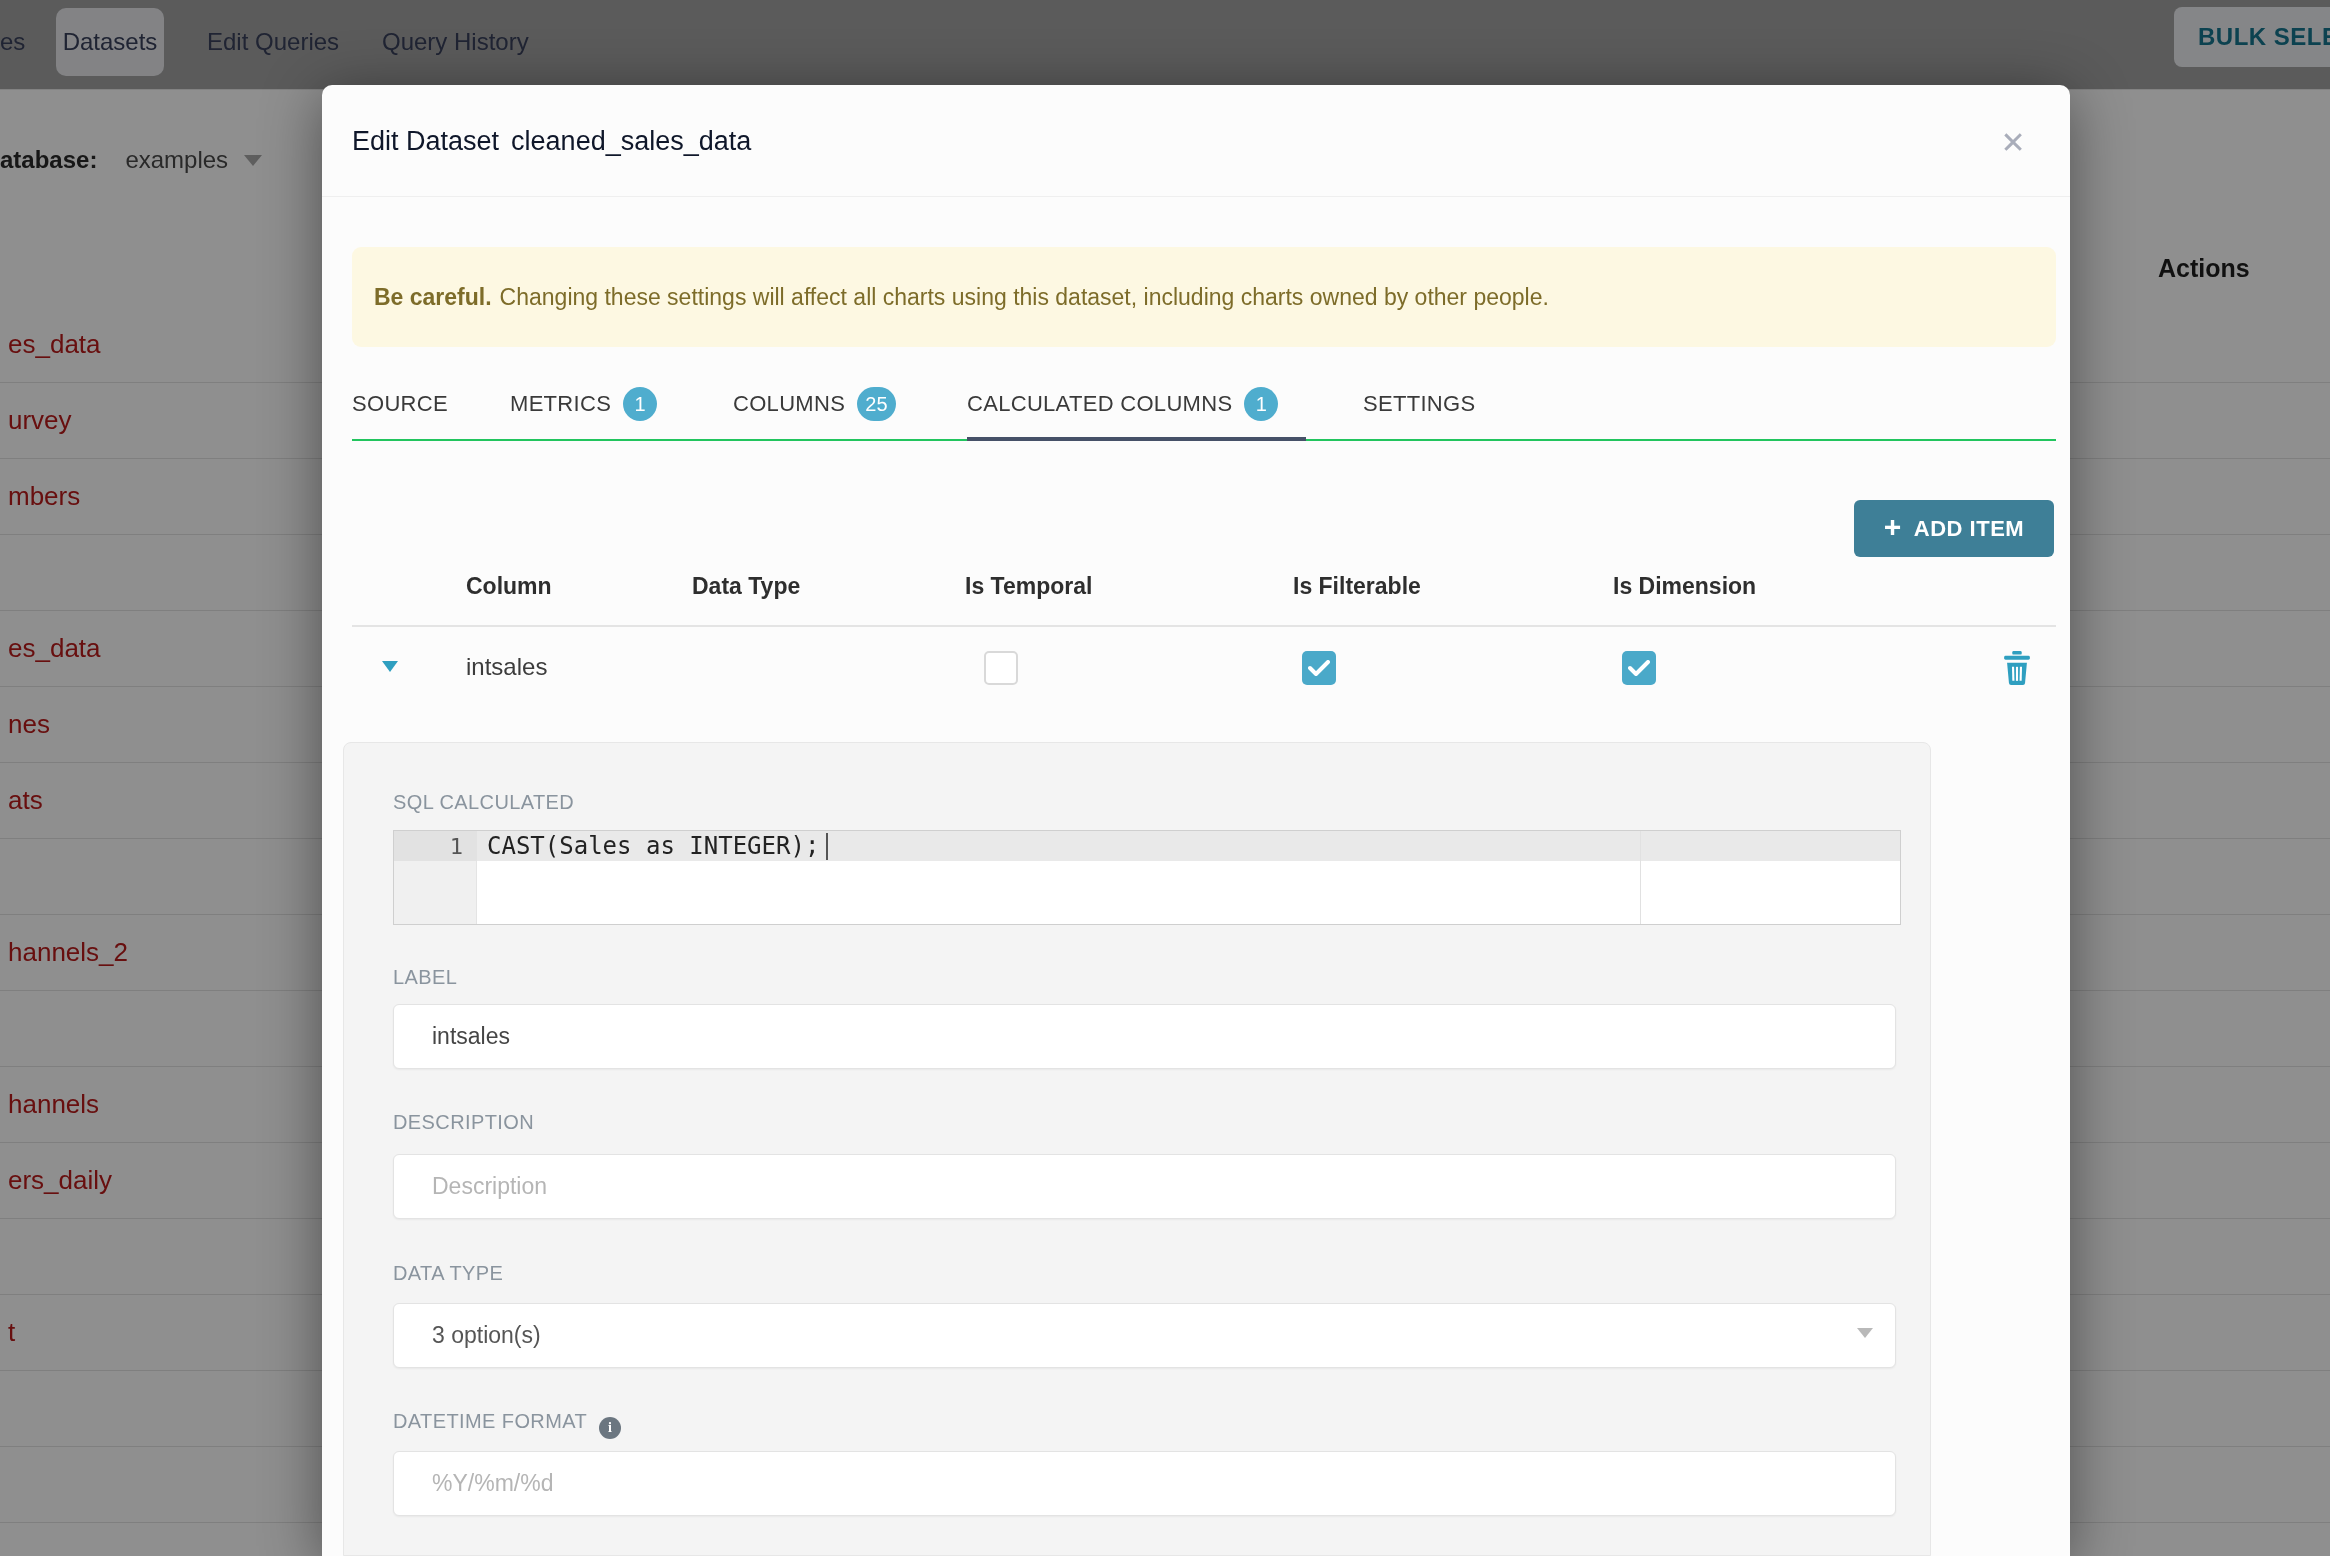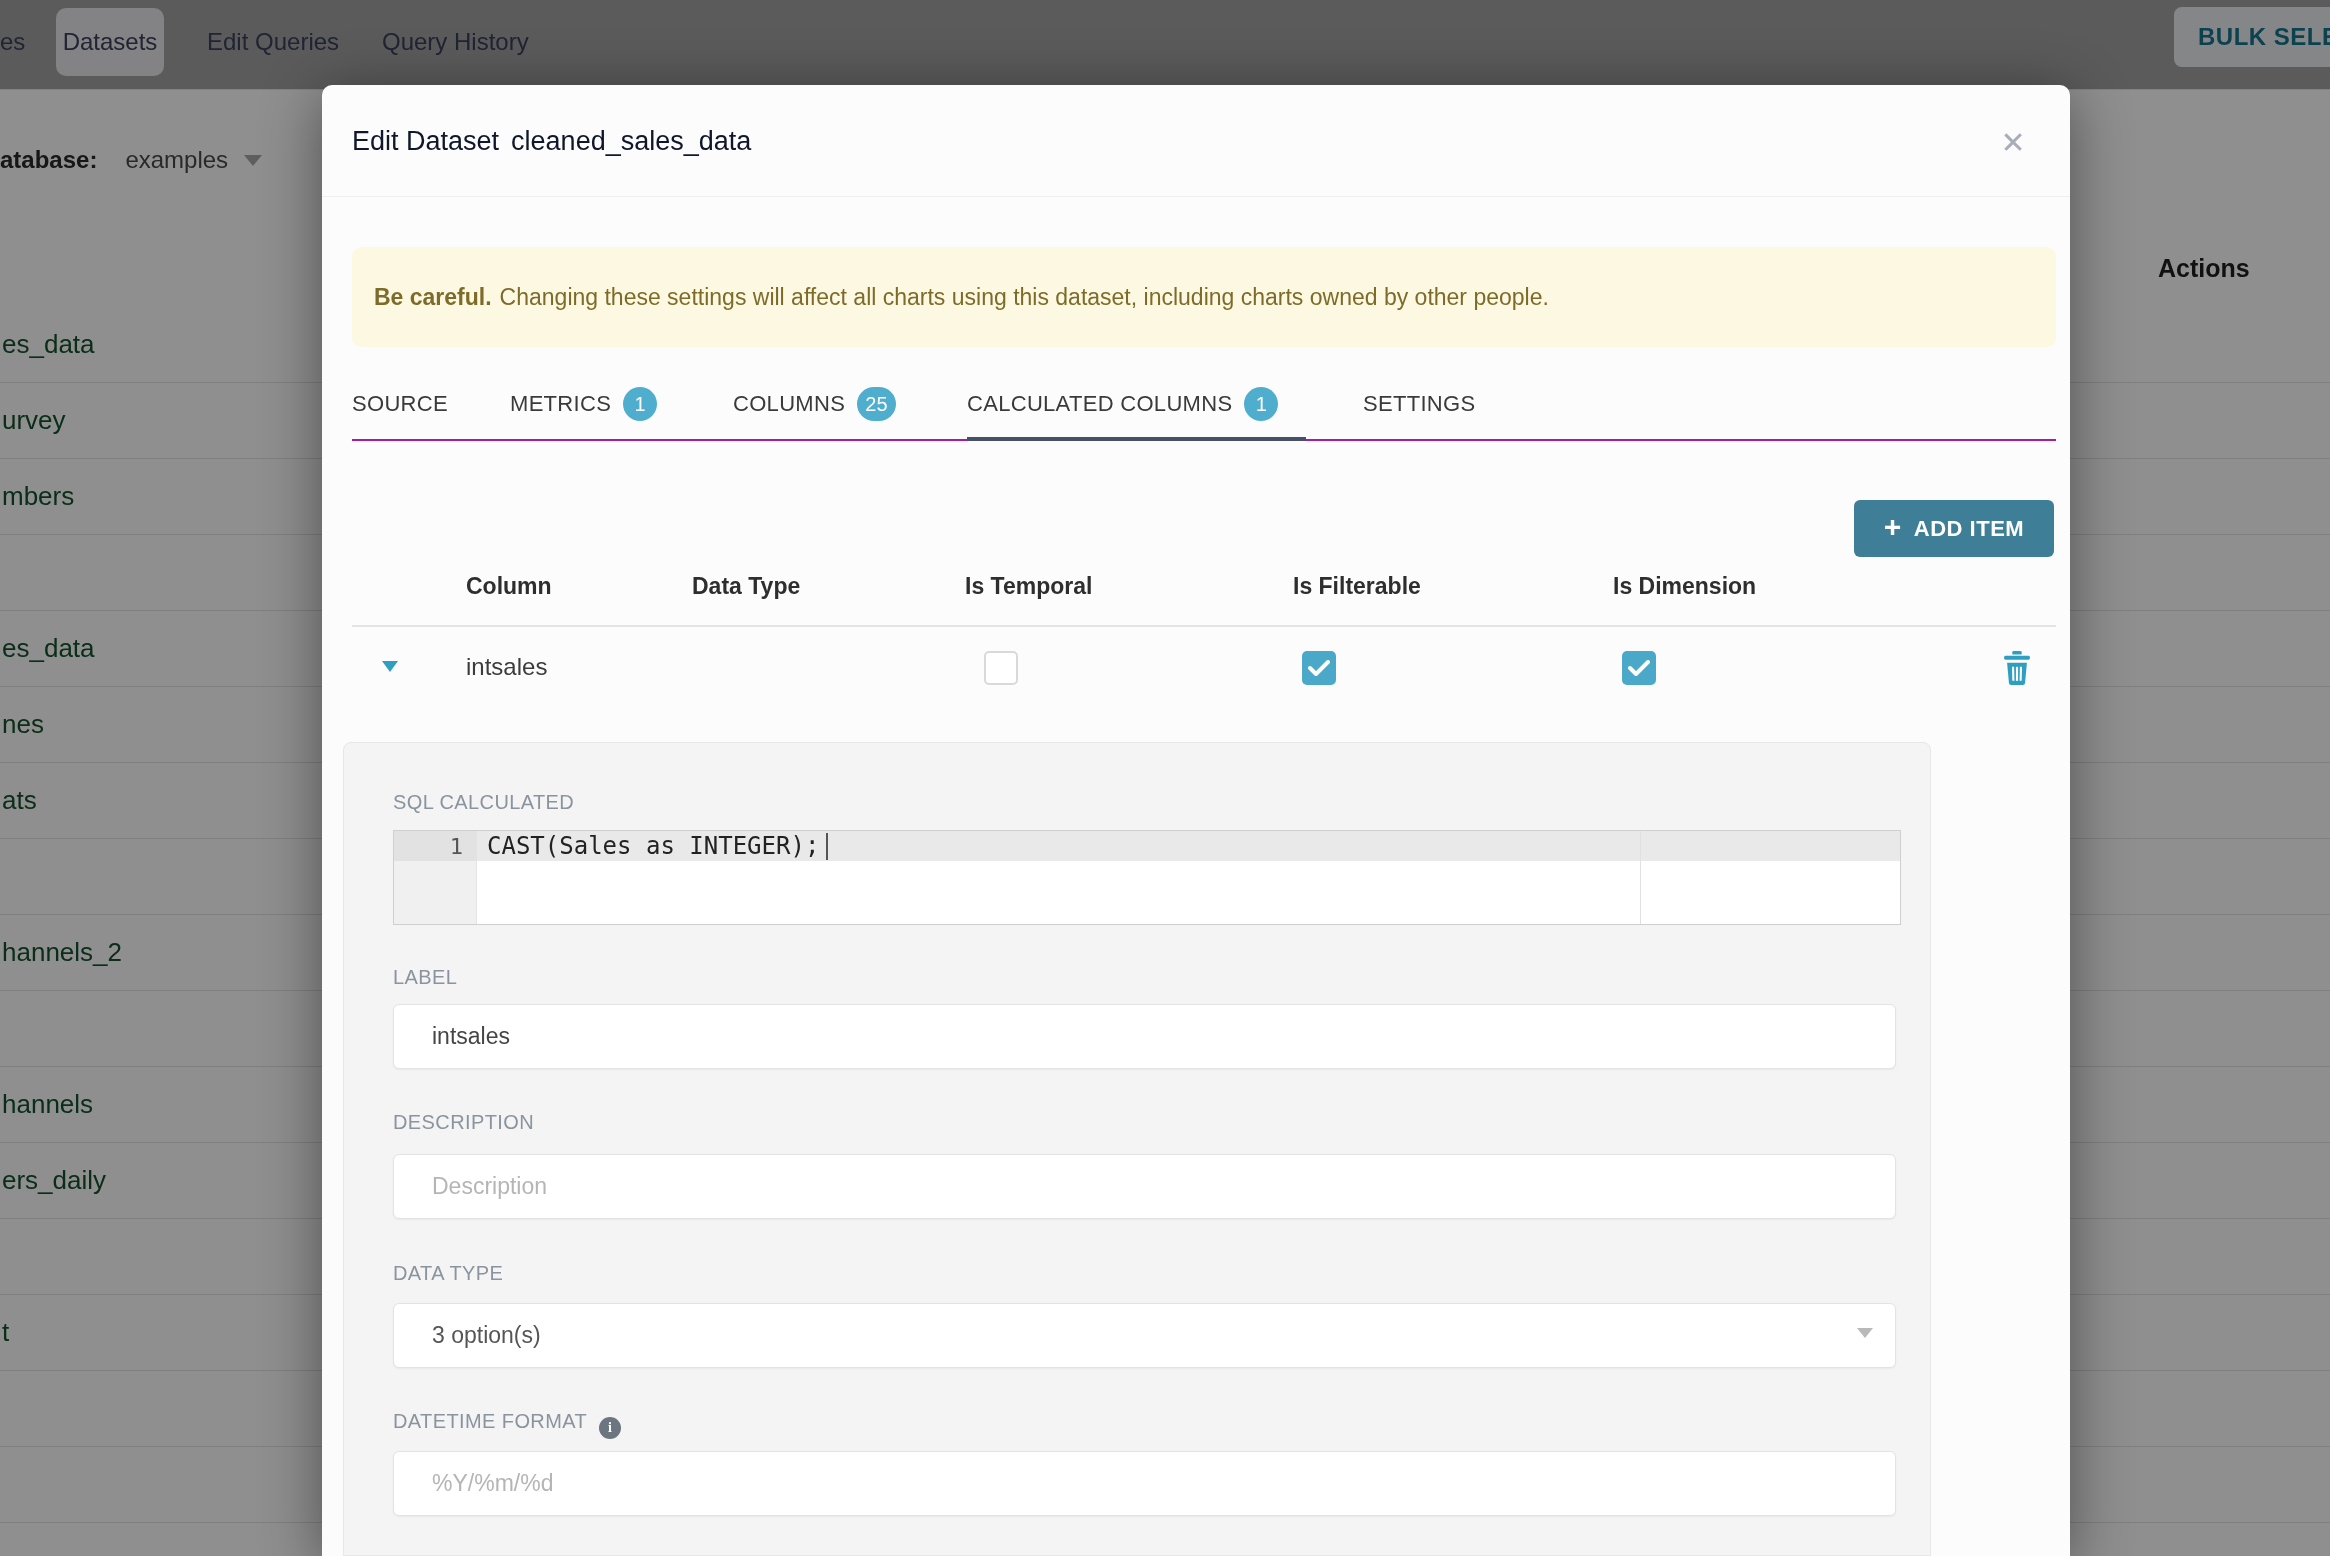--- a/index.html
+++ b/index.html
@@ -17,38 +17,38 @@
               display:flex; align-items:center; justify-content:center; font-size:24px; color:#39415c; }
   .bulk-btn { position:absolute; left:2174px; top:7px; width:170px; height:60px; background:#edeff2; border-radius:8px;
               display:flex; align-items:center; padding-left:24px; font-size:24px; font-weight:600; letter-spacing:.5px; color:#17768f; white-space:nowrap; overflow:hidden; }
   .filter-row { position:absolute; left:0; top:130px; height:60px; display:flex; align-items:center; font-size:24px; color:#2a2a2a; }
   .filter-label { font-weight:700; }
   .filter-value { margin-left:28px; color:#4a4a4a; }
   .filter-caret { margin-left:16px; width:0; height:0; border-left:9px solid transparent; border-right:9px solid transparent; border-top:11px solid #a8a8a8; }
   .actions-header { position:absolute; left:2158px; top:254px; font-size:25px; font-weight:600; color:#1f1f1f; }
   .ds-rows { position:absolute; left:0; top:307px; width:2330px; }
   .ds-row { height:76px; border-bottom:1px solid #e3e3e3; display:flex; align-items:center; }
-  .ds-link { padding-left:2px; font-size:26px; color:#14532d; white-space:nowrap; }
+  .ds-link { padding-left:8px; font-size:26px; color:#b91c1c; white-space:nowrap; }
 
   
   #overlay { position:absolute; inset:0; background:rgba(0,0,0,0.44); }
 
   
   #modal { position:absolute; left:322px; top:85px; width:1748px; height:1471px;
            background:#fcfcfc; border-radius:10px 10px 0 0; box-shadow:0 10px 60px rgba(0,0,0,0.45); }
   .modal-header { position:absolute; left:0; top:0; width:100%; height:112px; border-bottom:1px solid #efefef; }
   .modal-title { position:absolute; left:30px; top:0; height:112px; display:flex; align-items:center; font-size:27px; color:#0f172a; }
   .modal-title b { font-weight:400; margin-left:12px;text-align:center; }
   .modal-close { position:absolute; left:1668px; top:36px; width:46px; height:42px; display:flex; align-items:center; justify-content:center;
                  font-size:30px; color:#a9adba; cursor:default; }
   .warn-banner { position:absolute; left:30px; top:162px; width:1704px; height:100px; background:#fdf8e2; border-radius:9px;
                  display:flex; align-items:center; padding-left:22px; font-size:23px; color:#7d6c29; }
   .warn-banner b { font-weight:700; margin-right:8px; }
 
-  .tabs-row { position:absolute; left:30px; top:282px; width:1704px; height:74px; border-bottom:2px solid #a21caf; }
+  .tabs-row { position:absolute; left:30px; top:282px; width:1704px; height:74px; border-bottom:2px solid #22c55e; }
   .tab { position:absolute; top:0; height:74px; display:flex; align-items:center; font-size:22px; letter-spacing:.3px; color:#3a3a3a; white-space:nowrap; }
   .tab-badge { margin-left:12px; min-width:34px; height:34px; padding:0 8px; border-radius:17px; background:#4fadce; color:#fff;
                font-size:20px; display:flex; align-items:center; justify-content:center; }
   .tab-underline { position:absolute; left:615px; bottom:-2px; width:339px; height:4px; background:#465168; }
 
   .add-item-btn { position:absolute; left:1532px; top:415px; width:200px; height:57px; background:#3e7f97; border-radius:6px;
                   display:flex; align-items:center; justify-content:center; gap:12px; color:#fff; font-size:22px; font-weight:700; letter-spacing:.5px; }
   .add-item-btn .plus { font-size:30px; font-weight:700; margin-top:-3px; }
 
   .col-header { position:absolute; top:488px; font-size:23px; font-weight:700; color:#2e2e2e; white-space:nowrap; }

